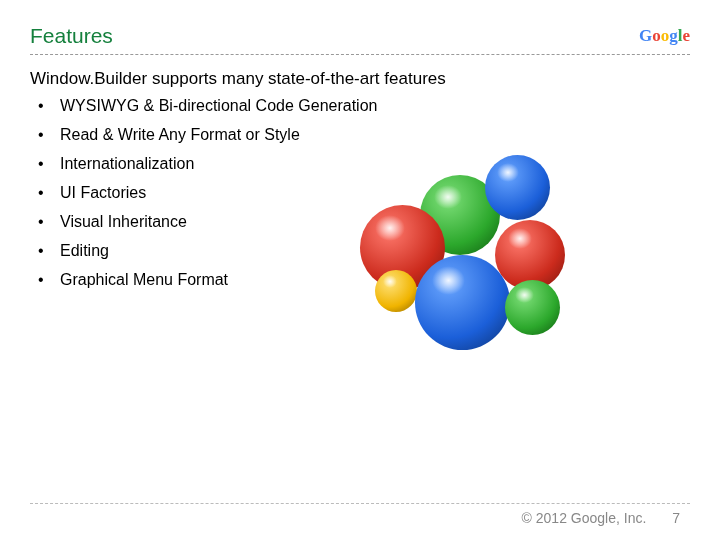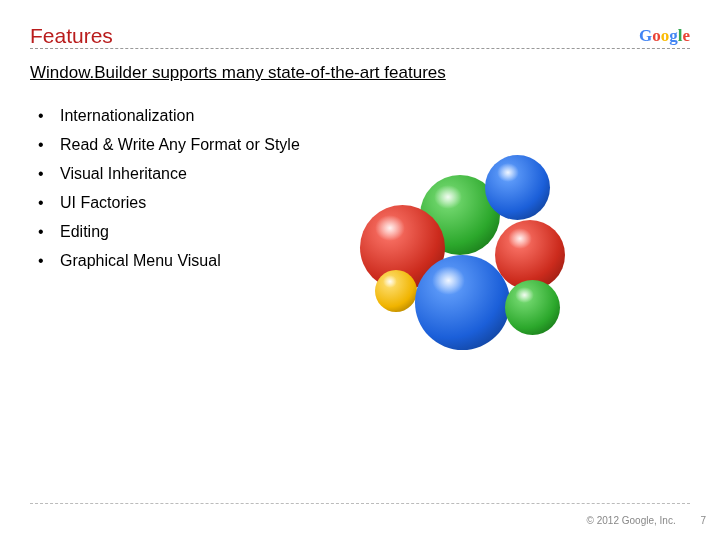--- a/index.html
+++ b/index.html
@@ -10,34 +10,34 @@
     background: #ffffff;
     position: relative;
     overflow: hidden;
   }
   .slide {
     padding: 24px 30px 0 30px;
     height: 100%;
     position: relative;
   }
   .title {
-    color: #b91c1c;
+    color: #15803d;
     font-size: 21px;
     font-weight: normal;
+    margin-bottom: 6px;
   }
   .dashed-divider {
     border: none;
     border-top: 1px dashed #999;
     margin-bottom: 14px;
   }
   .subtitle {
     font-size: 17px;
     color: #000;
-    margin-bottom: 24px;
-    text-decoration: underline;
+    margin-bottom: 8px;
   }
   .feature-list {
     list-style: none;
     padding-left: 8px;
   }
   .feature-list li {
     font-size: 16px;
     color: #000;
     margin-bottom: 11px;
     position: relative;
@@ -68,22 +68,22 @@
     position: absolute;
     left: 30px;
     right: 30px;
     bottom: 36px;
     border: none;
     border-top: 1px dashed #bbb;
   }
   .footer {
     position: absolute;
     bottom: 14px;
-    right: 14px;
-    font-size: 10px;
+    right: 40px;
+    font-size: 14px;
     color: #888;
   }
   .page-num {
     display: inline-block;
     margin-left: 22px;
   }
   .balls {
     position: absolute;
     top: 150px;
     left: 355px;
@@ -124,26 +124,27 @@
   <div class="logo">
     <span class="g1">G</span><span class="o1">o</span><span class="o2">o</span><span class="g2">g</span><span class="l">l</span><span class="e">e</span>
   </div>
 
   <h1 class="title">Features</h1>
   <hr class="dashed-divider">
 
   <div class="subtitle">Window.Builder supports many state-of-the-art features</div>
 
   <ul class="feature-list">
+    <li>WYSIWYG &amp; Bi-directional Code Generation</li>
+    <li>Read &amp; Write Any Format or Style</li>
     <li>Internationalization</li>
-    <li>Read &amp; Write Any Format or Style</li>
+    <li>UI Factories</li>
     <li>Visual Inheritance</li>
-    <li>UI Factories</li>
     <li>Editing</li>
-    <li>Graphical Menu Visual</li>
+    <li>Graphical Menu Format</li>
   </ul>
 
   <div class="balls">
     <div class="ball b-green b3"></div>
     <div class="ball b-blue b4"></div>
     <div class="ball b-red b2"></div>
     <div class="ball b-yellow b7"></div>
     <div class="ball b-red b5"></div>
     <div class="ball b-blue b1"></div>
     <div class="ball b-green b6"></div>

